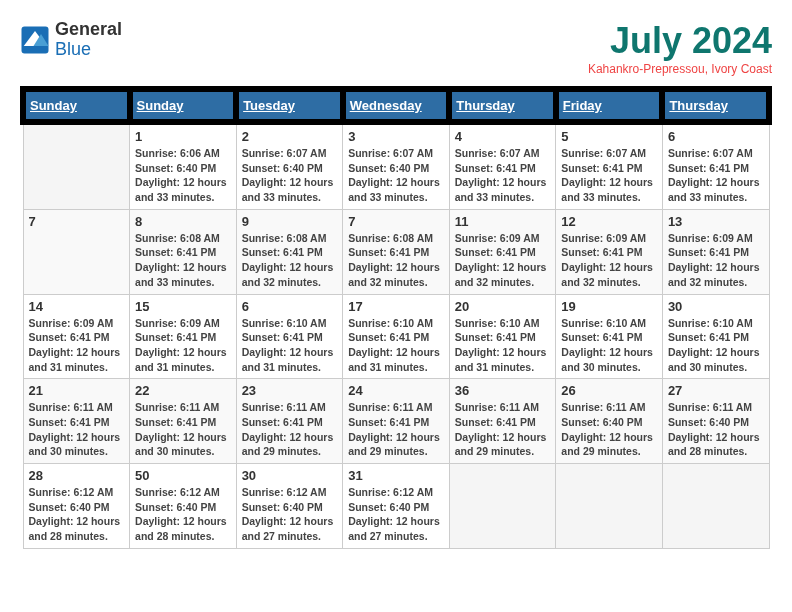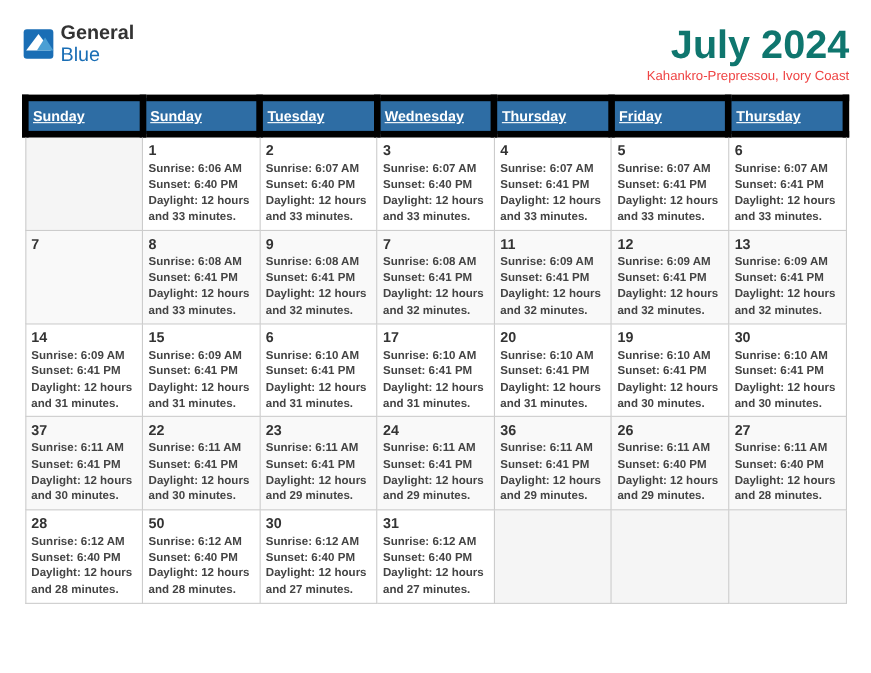--- a/index.html
+++ b/index.html
@@ -213,21 +213,21 @@
           <span class="day-number">19</span>
           <div class="day-info">Sunrise: 6:10 AM<br>Sunset: 6:41 PM<br>Daylight: 12 hours<br>and 30 minutes.</div>
         </td>
         <td>
           <span class="day-number">30</span>
           <div class="day-info">Sunrise: 6:10 AM<br>Sunset: 6:41 PM<br>Daylight: 12 hours<br>and 30 minutes.</div>
         </td>
       </tr>
       <tr>
         <td>
-          <span class="day-number">37</span>
+          <span class="day-number">21</span>
           <div class="day-info">Sunrise: 6:11 AM<br>Sunset: 6:41 PM<br>Daylight: 12 hours<br>and 30 minutes.</div>
         </td>
         <td>
           <span class="day-number">22</span>
           <div class="day-info">Sunrise: 6:11 AM<br>Sunset: 6:41 PM<br>Daylight: 12 hours<br>and 30 minutes.</div>
         </td>
         <td>
           <span class="day-number">23</span>
           <div class="day-info">Sunrise: 6:11 AM<br>Sunset: 6:41 PM<br>Daylight: 12 hours<br>and 29 minutes.</div>
         </td>

